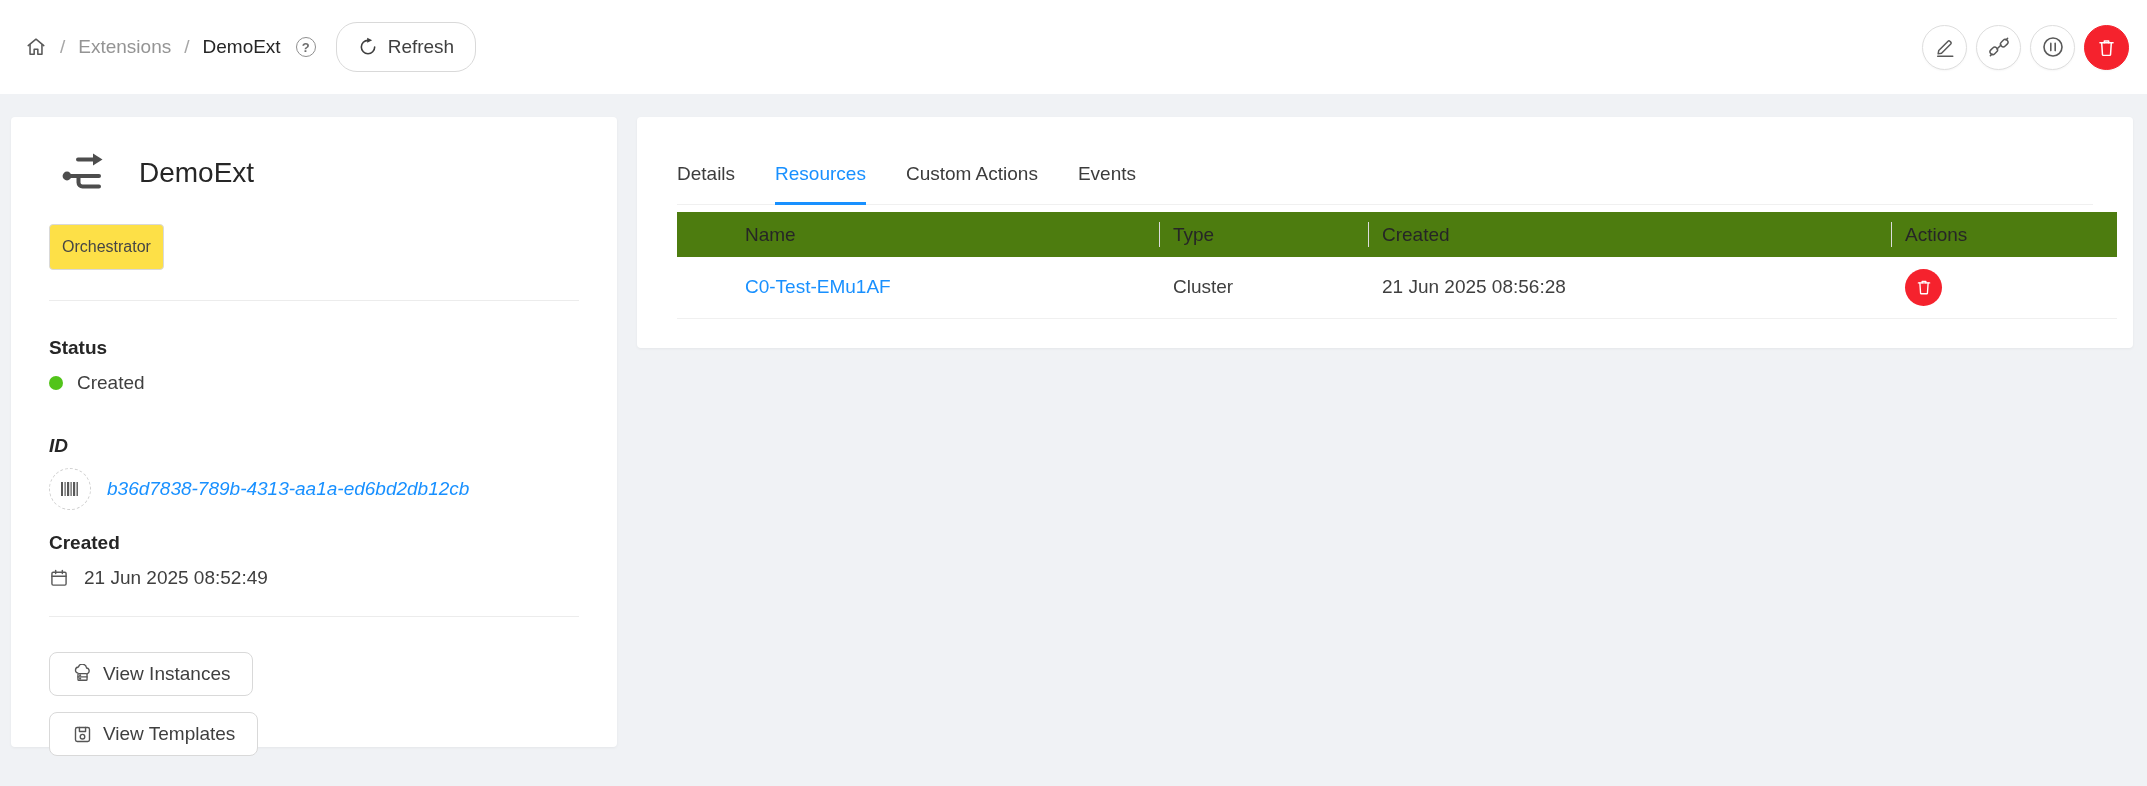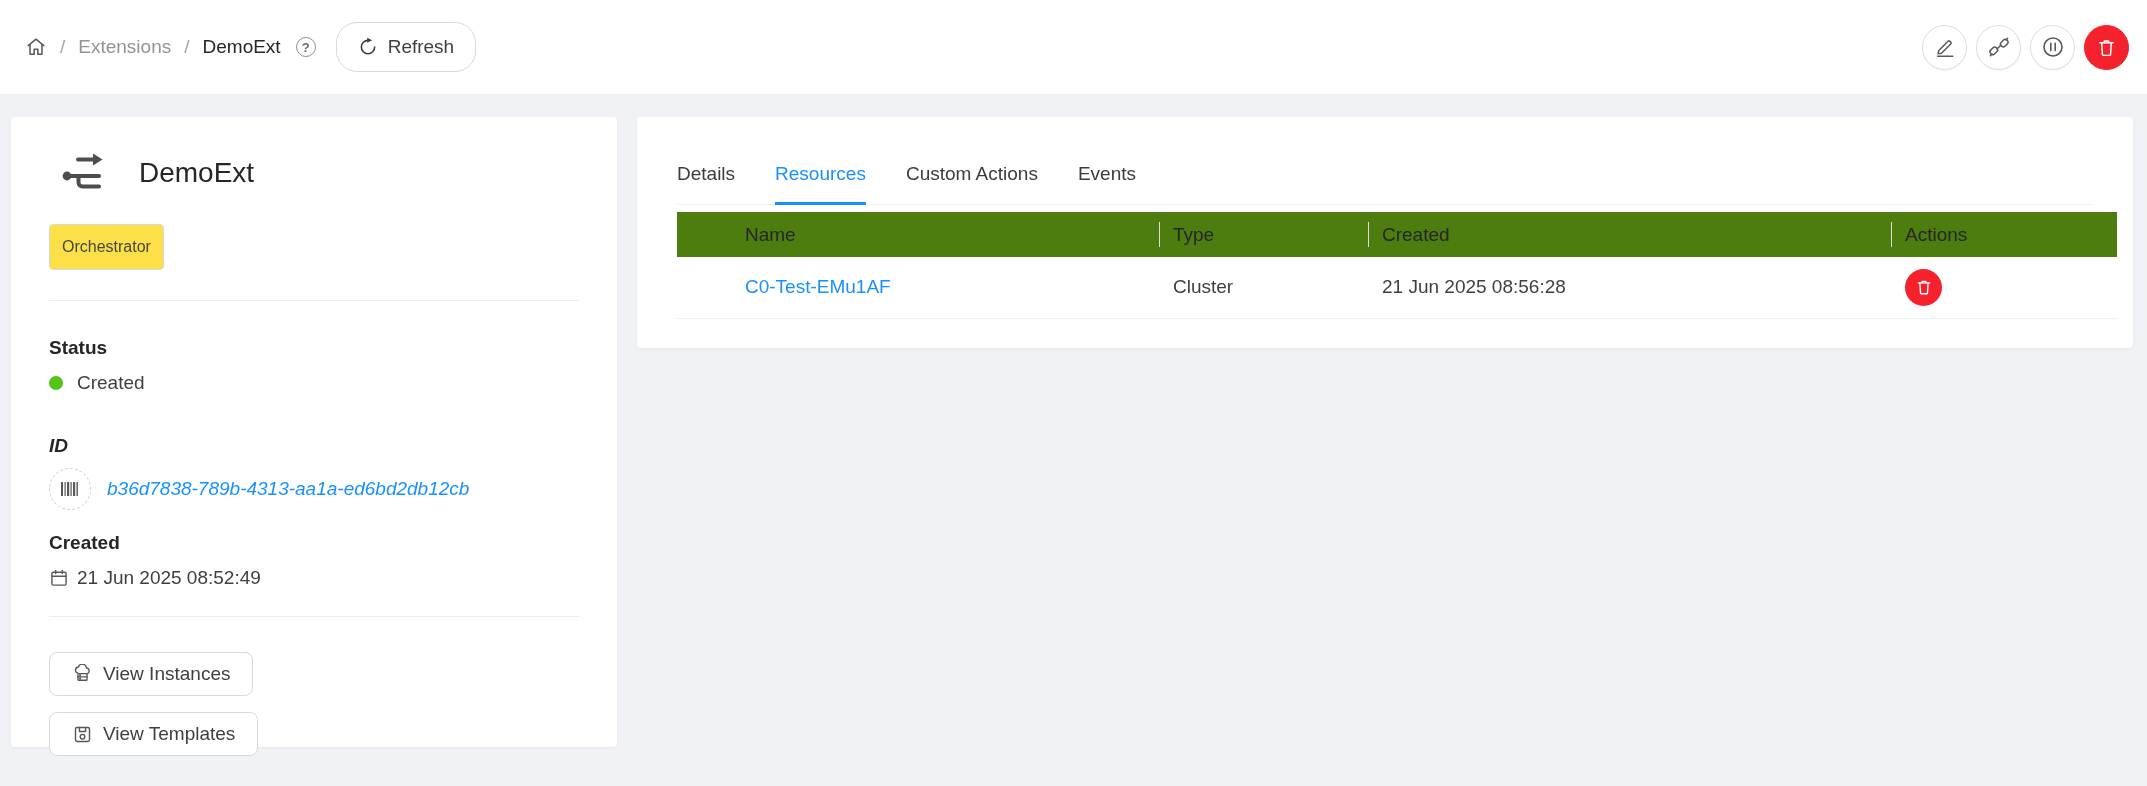--- a/index.html
+++ b/index.html
@@ -68,21 +68,21 @@
   .status-dot{width:14px;height:14px;border-radius:50%;background:var(--success);}
   .status-text{color:#3f3f3f;}
   .sec-id{margin-top:41px;font-style:italic;}
   .id-row{display:flex;align-items:center;gap:16px;margin-top:11px;}
   .barcode-avatar{
     width:42px;height:42px;border-radius:50%;border:1px dashed #cfcfcf;
     display:flex;align-items:center;justify-content:center;color:#595959;flex:0 0 auto;
   }
   .id-link{color:var(--accent);cursor:pointer;text-decoration:none;}
   .sec-created{margin-top:22px;}
-  .created-row{display:flex;align-items:center;gap:8px;margin-top:13px;color:#3f3f3f;}
+  .created-row{display:flex;align-items:center;gap:15px;margin-top:13px;color:#3f3f3f;}
   .created-row .cal{color:#595959;}
   .div-2{margin-top:27px;}
   .card-actions{margin-top:35px;display:flex;flex-direction:column;align-items:flex-start;gap:16px;}
   .ghost-btn{
     display:flex;align-items:center;gap:10px;height:44px;padding:0 22px;
     border:1px solid var(--border);border-radius:8px;background:#fff;
     font-size:19px;color:#3f3f3f;cursor:pointer;font-family:inherit;
   }
   .ghost-btn .b-icon{color:#555;}
   

